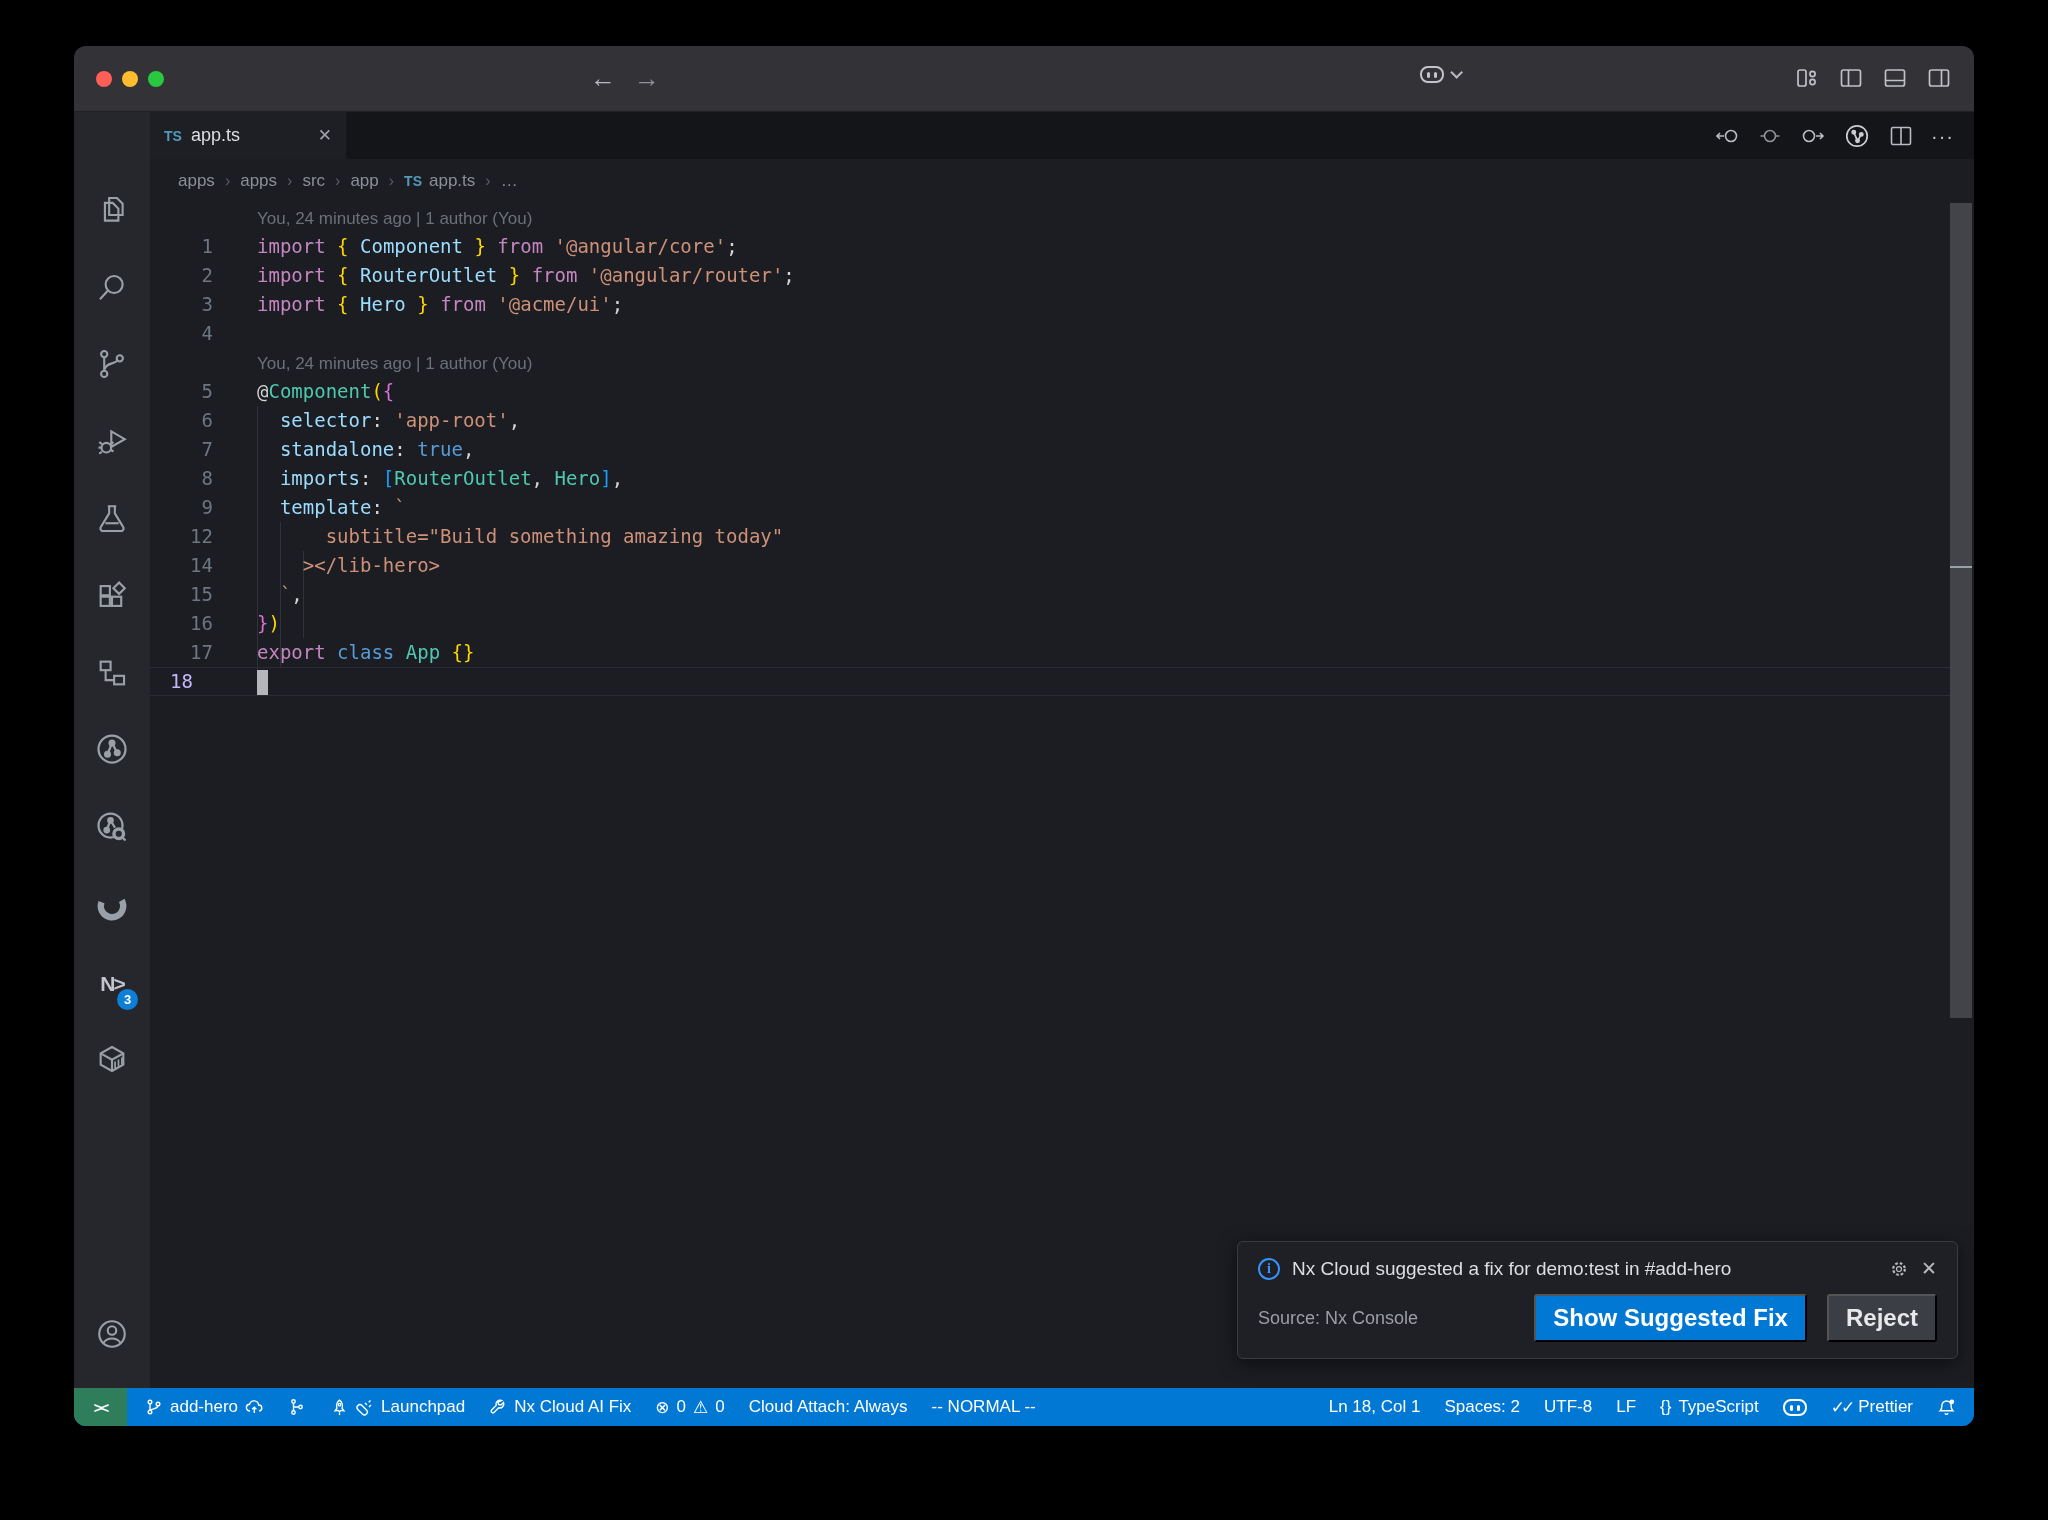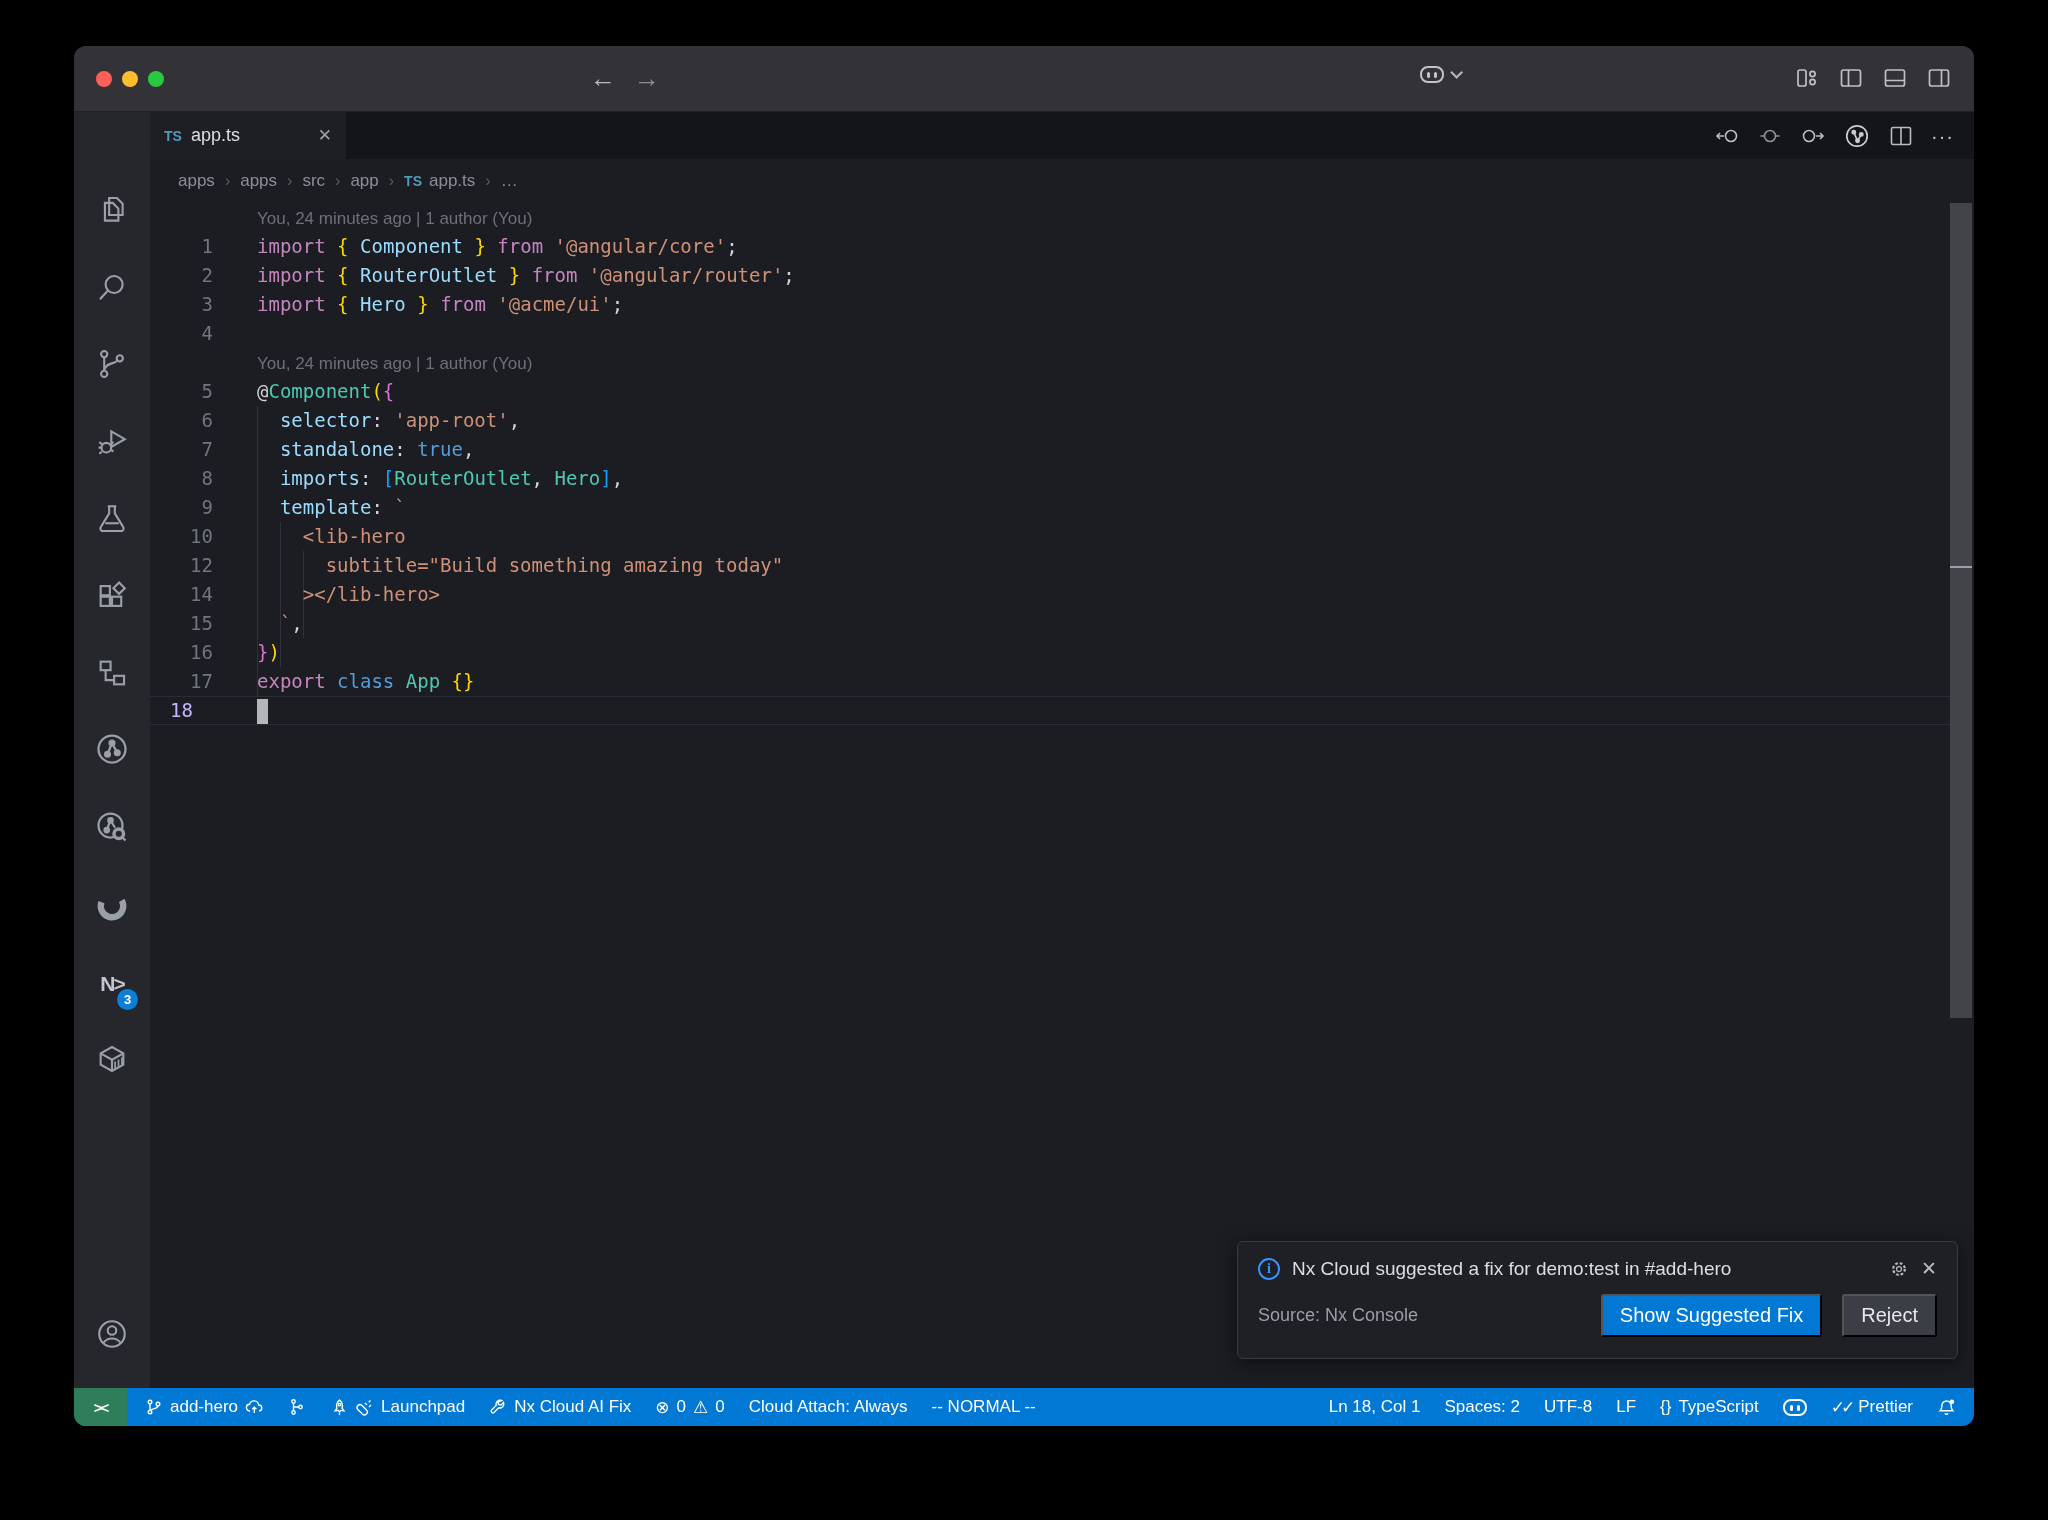--- a/index.html
+++ b/index.html
@@ -86,21 +86,21 @@
            box-shadow:0 4px 18px rgba(0,0,0,.55); padding:15px 20px 0 20px; }
   #toast-row1 { display:flex; align-items:center; gap:12px; }
   #toast-title { color:#dddee1; font-size:19px; flex:1; }
   .info-circle { width:22px; height:22px; border:2px solid #3794ff; border-radius:50%;
                  color:#3794ff; font-size:14px; font-weight:bold; font-family:"Liberation Serif",serif;
                  display:flex; align-items:center; justify-content:center; flex:none; }
   #toast-gear svg { display:block; }
   #toast-close { color:#b9bbc0; font-size:19px; }
   #toast-row2 { display:flex; align-items:center; margin-top:14px; }
   #toast-source { color:#9b9ea5; font-size:18px; flex:1; }
-  .btn { font-size:20px; padding:8px 17px; border-radius:3px; margin-left:12px; }
+  .btn { font-size:24px; padding:8px 17px; border-radius:3px; margin-left:12px;font-weight:bold; }
   .btn-primary { background:#0078d4; color:#fff; }
   .btn-secondary { background:#3c3e45; color:#e8e8ea;margin-left:20px; }
 
   
   #statusbar { position:absolute; left:0; bottom:0; width:100%; height:38px; background:#0078d4;
                display:flex; align-items:center; color:#fff; font-size:17px; }
   #remote { width:53px; height:38px; background:#2e7d5b; display:flex; align-items:center;
             justify-content:center; font-weight:bold; font-size:15px; letter-spacing:-2px; flex:none; }
   #sb-left { display:flex; align-items:center; gap:24px; padding-left:18px; flex:1; }
   #sb-right { display:flex; align-items:center; gap:24px; padding-right:18px; }
@@ -344,24 +344,20 @@
           </div>
           <div class="row">
             <span class="num">8</span>
             <span class="txt"><span class="tk-fg">  </span><span class="tk-id">imports</span><span class="tk-fg">: </span><span class="tk-b3">[</span><span class="tk-cls">RouterOutlet</span><span class="tk-fg">, </span><span class="tk-cls">Hero</span><span class="tk-b3">]</span><span class="tk-fg">,</span></span>
           </div>
           <div class="row">
             <span class="num">9</span>
             <span class="txt"><span class="tk-fg">  </span><span class="tk-id">template</span><span class="tk-fg">: </span><span class="tk-str">`</span></span>
           </div>
           <div class="row">
-            <span class="num">10</span>
-            <span class="txt"><span class="tk-str">    &lt;lib-hero</span></span>
-          </div>
-          <div class="row">
             <span class="num">12</span>
             <span class="txt"><span class="tk-str">      subtitle="Build something amazing today"</span></span>
           </div>
           <div class="row">
             <span class="num">14</span>
             <span class="txt"><span class="tk-str">    &gt;&lt;/lib-hero&gt;</span></span>
           </div>
           <div class="row">
             <span class="num">15</span>
             <span class="txt"><span class="tk-str">  `</span><span class="tk-fg">,</span></span>

